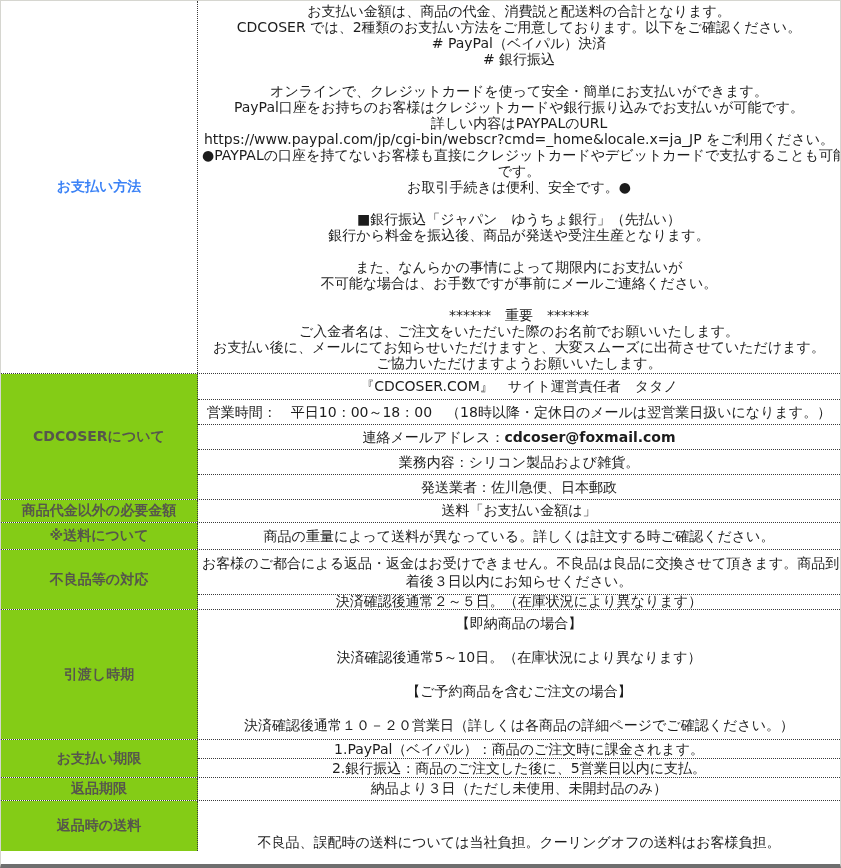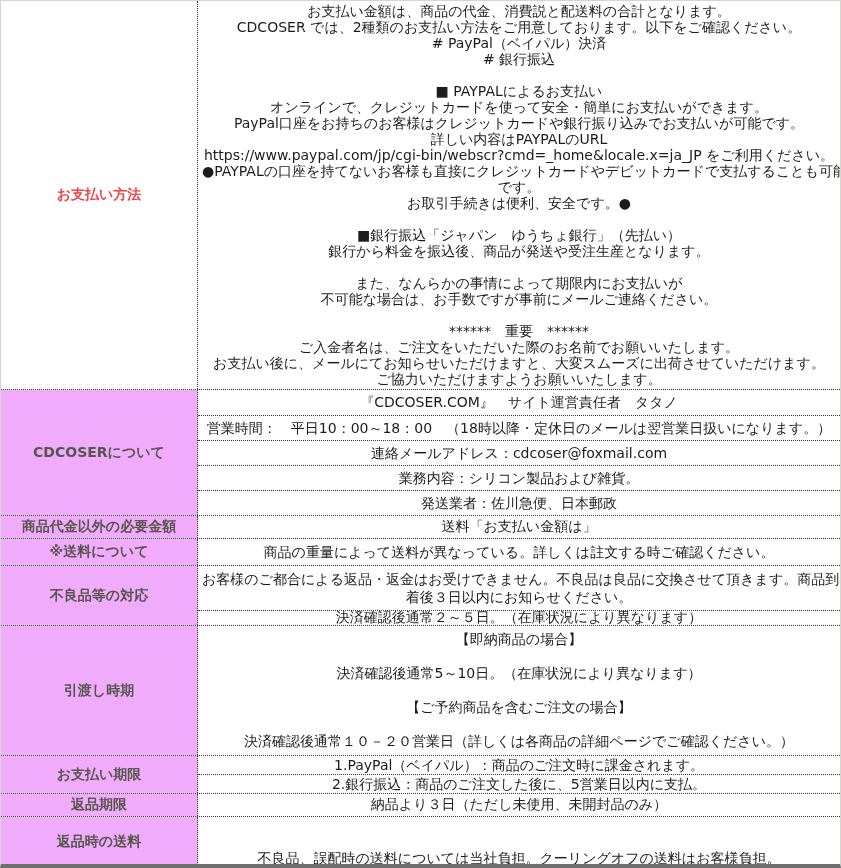--- a/index.html
+++ b/index.html
@@ -24,52 +24,52 @@
   .row {
     display: flex;
     align-items: stretch;
   }
   .row + .row { border-top: 1px dotted #3a3a3a; }
 
   .row-header {
     flex: 0 0 197px;
     width: 197px;
     border-right: 1px dotted #3a3a3a;
-    background: #f0abfc;
+    background: #84cc16;
     color: #56564c;
     font-weight: bold;
     font-size: 14px;
     display: flex;
     align-items: center;
     justify-content: center;
     text-align: center;
     padding: 2px 6px;
     white-space: pre;
   }
   .row-payment-method .row-header {
     background: #ffffff;
-    color: #ef4444;
+    color: #3b82f6;
   }
 
   .row-content {
     flex: 1;
     min-width: 0;
     display: flex;
     flex-direction: column;
     text-align: center;
   }
   .cell {
     line-height: 16px;
     padding: 4px;
     overflow: hidden;
   }
   .cell + .cell { border-top: 1px dotted #3a3a3a; }
   .line { white-space: pre; min-height: 1em; }
   .line.blank::before { content: "\00a0"; }
-  .bold { font-weight: normal; }
+  .bold { font-weight: bold; }
 
   
   .row-payment-method .cell  { padding: 2px 4px; }
   .row-about-cdcoser .cell   { height: 25px; padding: 4px; }
   .row-extra-fees .cell      { padding: 2px 4px; }
   .row-shipping-note .cell   { padding: 5px 4px; }
   .row-defect-handling .cell-0 { padding: 4px; line-height: 18px; }
   .row-defect-handling .cell-1,
   .row-defect-handling .cell-2,
   .row-defect-handling .cell-3 { padding: 0 4px; line-height: 13px; }
@@ -84,21 +84,20 @@
 <div class="policy-wrap">
     <div class="row row-payment-method">
       <div class="row-header">お支払い方法</div>
       <div class="row-content">
         <div class="cell cell-0">
           <div class="line">お支払い金額は、商品の代金、消費説と配送料の合計となります。</div>
           <div class="line">CDCOSER では、2種類のお支払い方法をご用意しております。以下をご確認ください。</div>
           <div class="line"># PayPal（ベイパル）決済</div>
           <div class="line"># 銀行振込</div>
           <div class="line blank"></div>
-          <div class="line">■ PAYPALによるお支払い</div>
           <div class="line">オンラインで、クレジットカードを使って安全・簡単にお支払いができます。</div>
           <div class="line">PayPal口座をお持ちのお客様はクレジットカードや銀行振り込みでお支払いが可能です。</div>
           <div class="line">詳しい内容はPAYPALのURL</div>
           <div class="line">https://www.paypal.com/jp/cgi-bin/webscr?cmd=_home&amp;locale.x=ja_JP をご利用ください。</div>
           <div class="line">●PAYPALの口座を持てないお客様も直接にクレジットカードやデビットカードで支払することも可能</div>
           <div class="line">です。</div>
           <div class="line">お取引手続きは便利、安全です。●</div>
           <div class="line blank"></div>
           <div class="line">■銀行振込「ジャパン　ゆうちょ銀行」（先払い）</div>
           <div class="line">銀行から料金を振込後、商品が発送や受注生産となります。</div>

